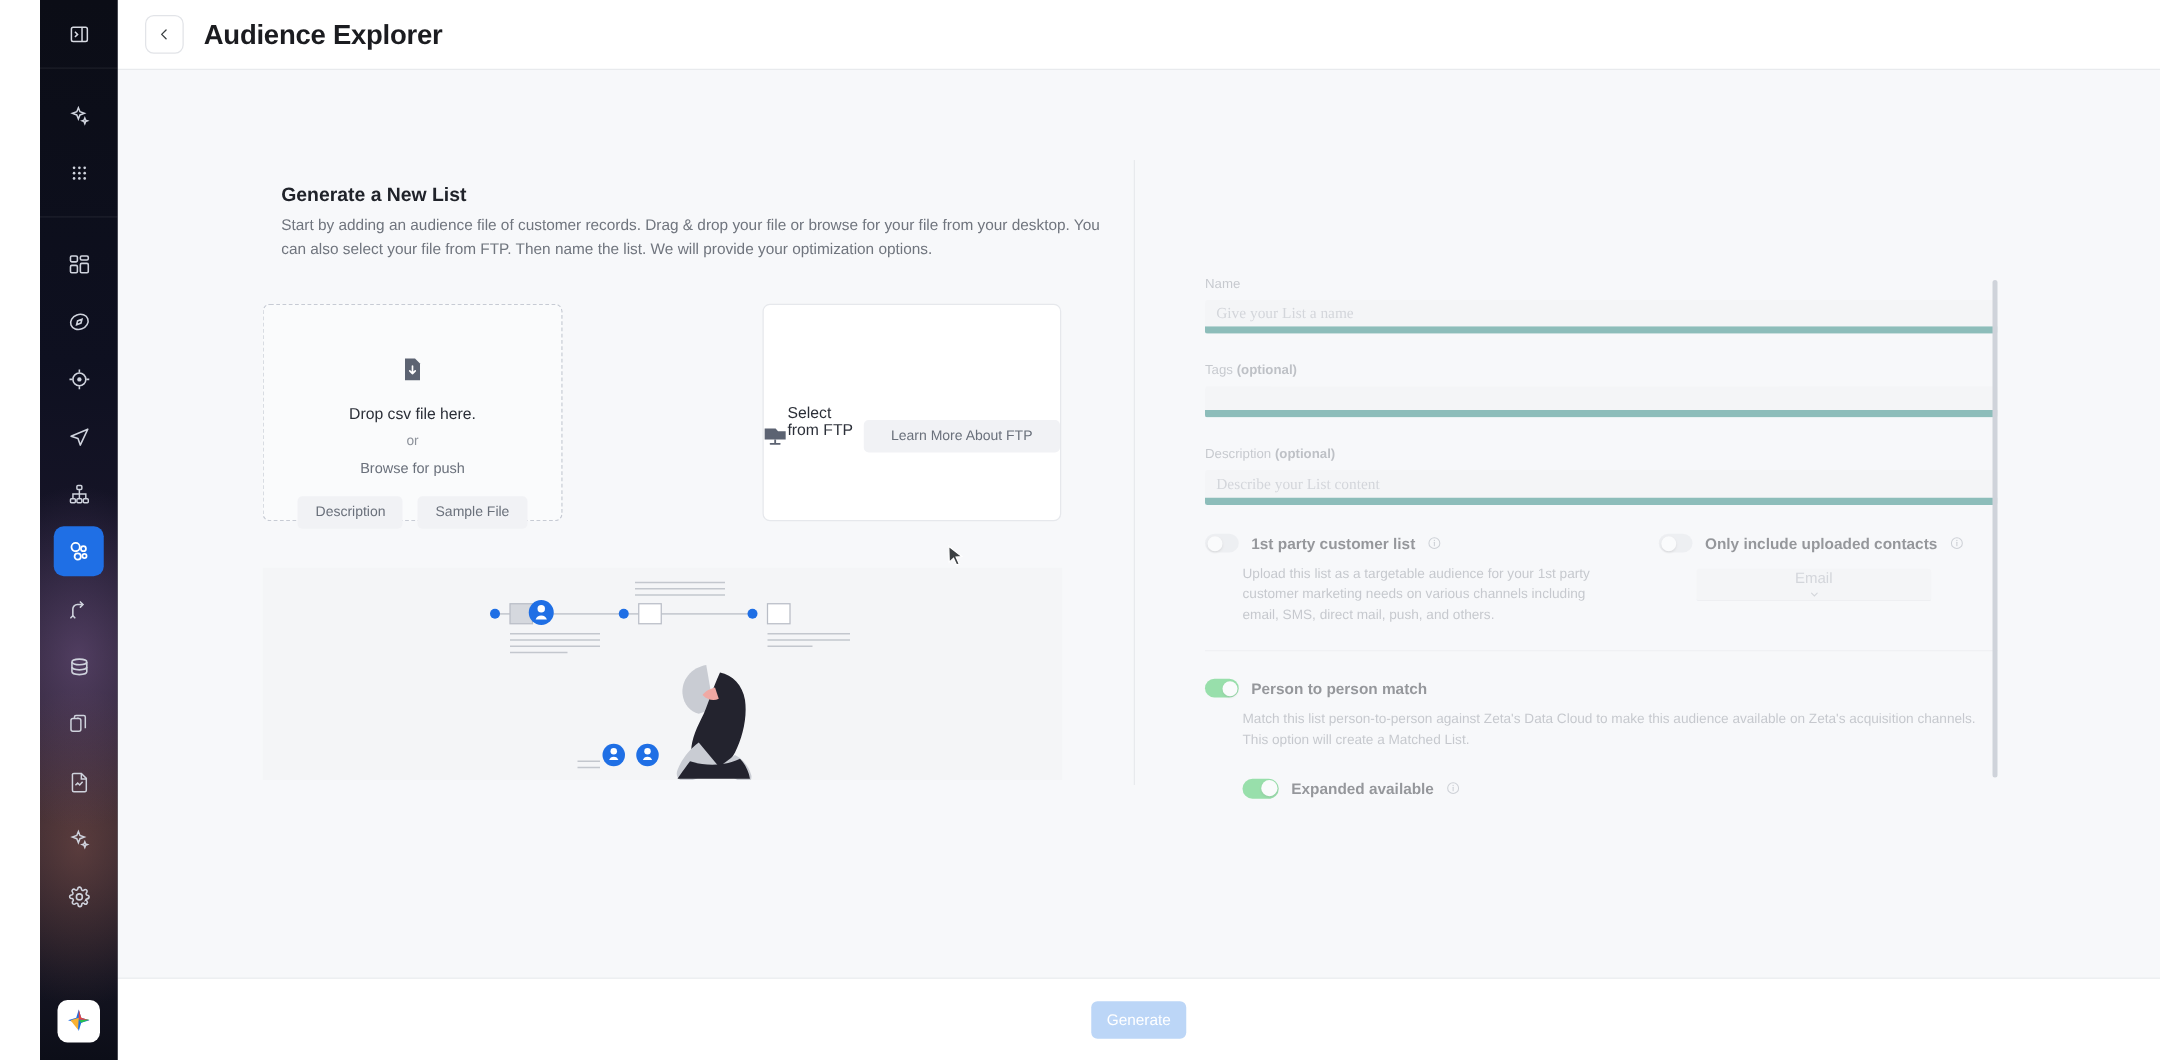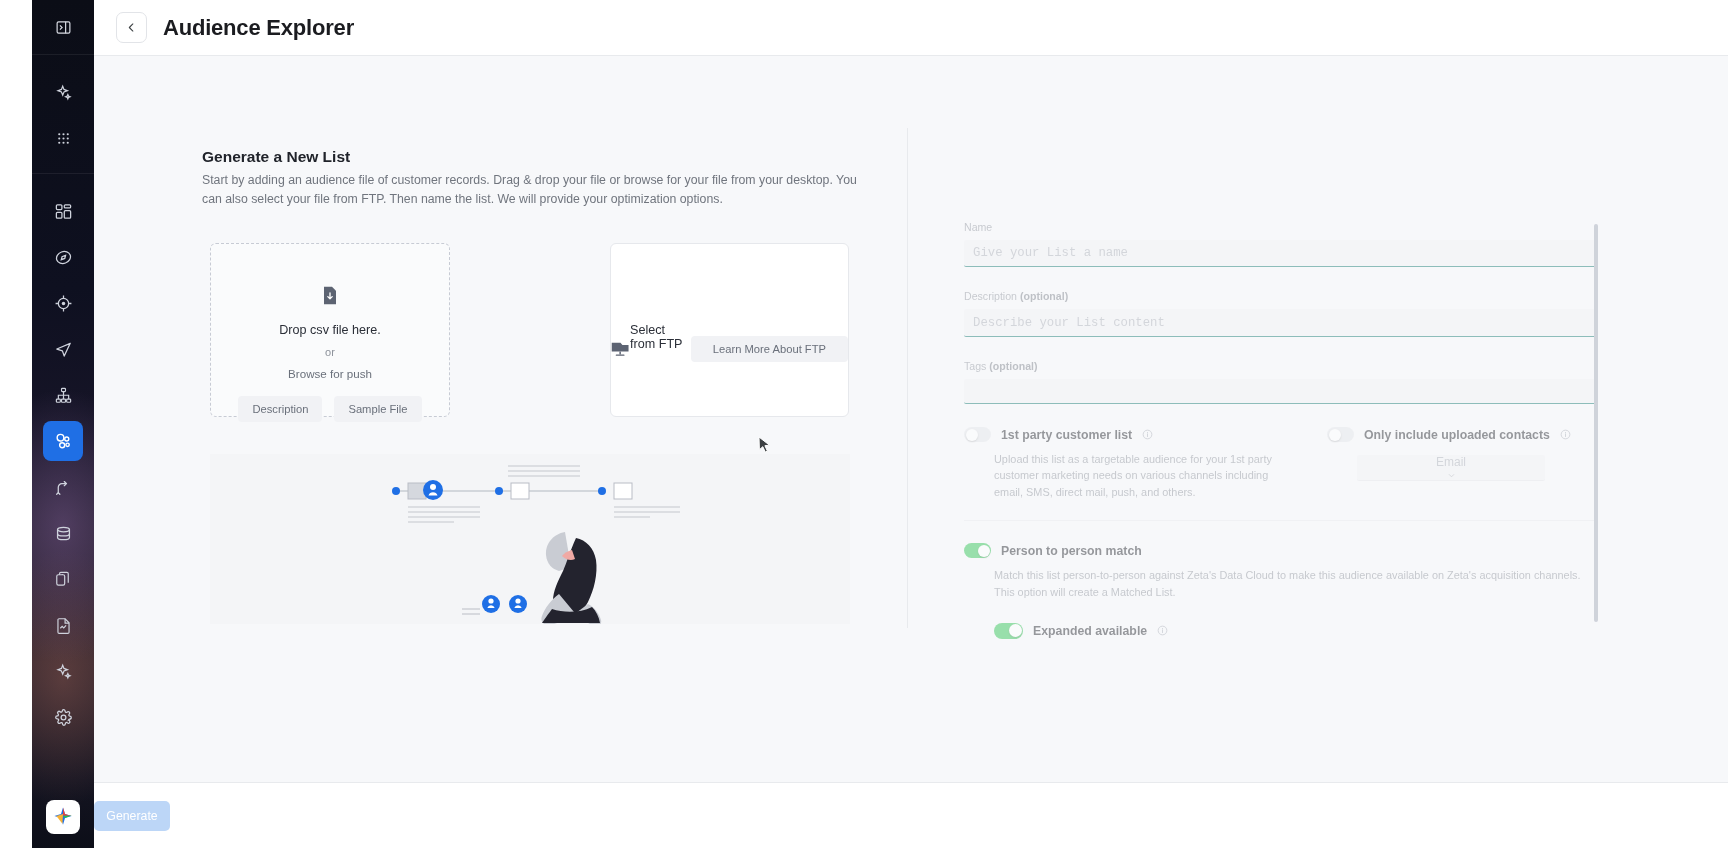--- a/index.html
+++ b/index.html
@@ -54,21 +54,21 @@
   }
   .back-btn {
     width: 31px; height: 31px; border: 1px solid #e2e4e8; border-radius: 7px;
     background: #fff; display: flex; align-items: center; justify-content: center;
     cursor: pointer; color: #3c4043;
   }
   .page-title { font-size: 22px; font-weight: 700; color: #1b1c20; letter-spacing: -.2px; }
 
   .content { flex: 1; position: relative; overflow: hidden; }
 
-  .section-head { position: absolute; left: 108px; top: 92px; width: 660px; }
+  .section-head { position: absolute; left: 131px; top: 92px; width: 660px; }
   .section-title { font-size: 15.5px; font-weight: 700; color: #20232a; margin-bottom: 5px; }
   .section-sub { font-size: 12.3px; line-height: 1.52; color: #70757e; }
 
   
   .drop-card {
     position: absolute; left: 116px; top: 187px; width: 240px; height: 174px;
     border: 1px dashed #c7cbd4; border-radius: 6px; background: #fafbfc;
     display: flex; flex-direction: column; align-items: center; cursor: pointer;
   }
   .ftp-card {
@@ -93,23 +93,23 @@
   .illus { position: absolute; left: 116px; top: 398px; width: 640px; height: 170px; }
 
   
   .divider { position: absolute; left: 813px; top: 72px; width: 1px; height: 500px; background: #e8eaed; }
   .form-panel { position: absolute; left: 870px; top: 165px; width: 634px; opacity: .45; }
   .field { margin-bottom: 23px; }
   .field-label { font-size: 10.6px; color: #8d929b; margin-bottom: 7px; }
   .field-label b { font-weight: 700; color: #7a7f88; }
   .field-input {
     width: 100%; height: 27px; background: #f2f3f5;
-    border: none; border-bottom: 1px solid #0f766e; border-radius: 2px;
+    border: none; border-bottom: 6px solid #0f766e; border-radius: 2px;
     padding: 0 9px; font-size: 12.3px; color: #0369a1;
-    font-family: Liberation Mono, monospace;
+    font-family: Liberation Serif, serif;
   }
   .field-input::placeholder { color: #a9adb6; }
   .field-input.tall { height: 28px; }
   .field-input.tags { height: 25px; }
 
   .opt-grid { display: flex; gap: 0; margin-top: 6px; }
   .opt-col-a { width: 333px; padding-right: 14px; }
   .opt-col-b { width: 300px; padding-left: 30px; }
   .opt-row { display: flex; align-items: center; gap: 10px; }
   .opt-label { font-size: 12.3px; font-weight: 700; color: #20232a; }
@@ -141,21 +141,21 @@
   .sub-label { font-size: 12.3px; font-weight: 700; color: #20232a; }
 
   .panel-scroll {
     position: absolute; left: 1500px; top: 168px; width: 4px; height: 398px;
     background: #cfd3da; border-radius: 2px;
   }
 
   
   .footer {
     height: 66px; flex: 0 0 66px; background: #fff; border-top: 1px solid #e8eaed;
-    display: flex; align-items: center; justify-content: flex-start;
+    display: flex; align-items: center; justify-content: center;
   }
   .gen-btn {
     width: 76px; height: 30px; border: none; border-radius: 5px;
     background: #bcd6f7; color: #ffffff; font-size: 12.3px;
     font-family: "Liberation Sans", sans-serif; cursor: pointer;
   }
 
   .cursor { position: absolute; left: 664px; top: 380px; z-index: 50; }
 </style>
 </head>
@@ -391,27 +391,27 @@
       <div class="divider"></div>
 
       <div class="form-panel">
 
         <div class="field">
           <div class="field-label">Name</div>
           <input class="field-input" placeholder="Give your List a name" style="">
         </div>
 
         <div class="field">
+          <div class="field-label"><span>Tags </span><b>(optional)</b></div>
+          <input class="field-input tags" placeholder="" style="">
+        </div>
+
+        <div class="field">
           <div class="field-label"><span>Description </span><b>(optional)</b></div>
           <input class="field-input tall" placeholder="Describe your List content" style="">
-        </div>
-
-        <div class="field">
-          <div class="field-label"><span>Tags </span><b>(optional)</b></div>
-          <input class="field-input tags" placeholder="" style="">
         </div>
 
         <div class="opt-grid">
           <div class="opt-col-a">
             <div class="opt-row">
               <div class="switch">
                   <div class="knob"></div>
                 </div>
               <span class="opt-label">1st party customer list</span>
               <span class="info-icon">

